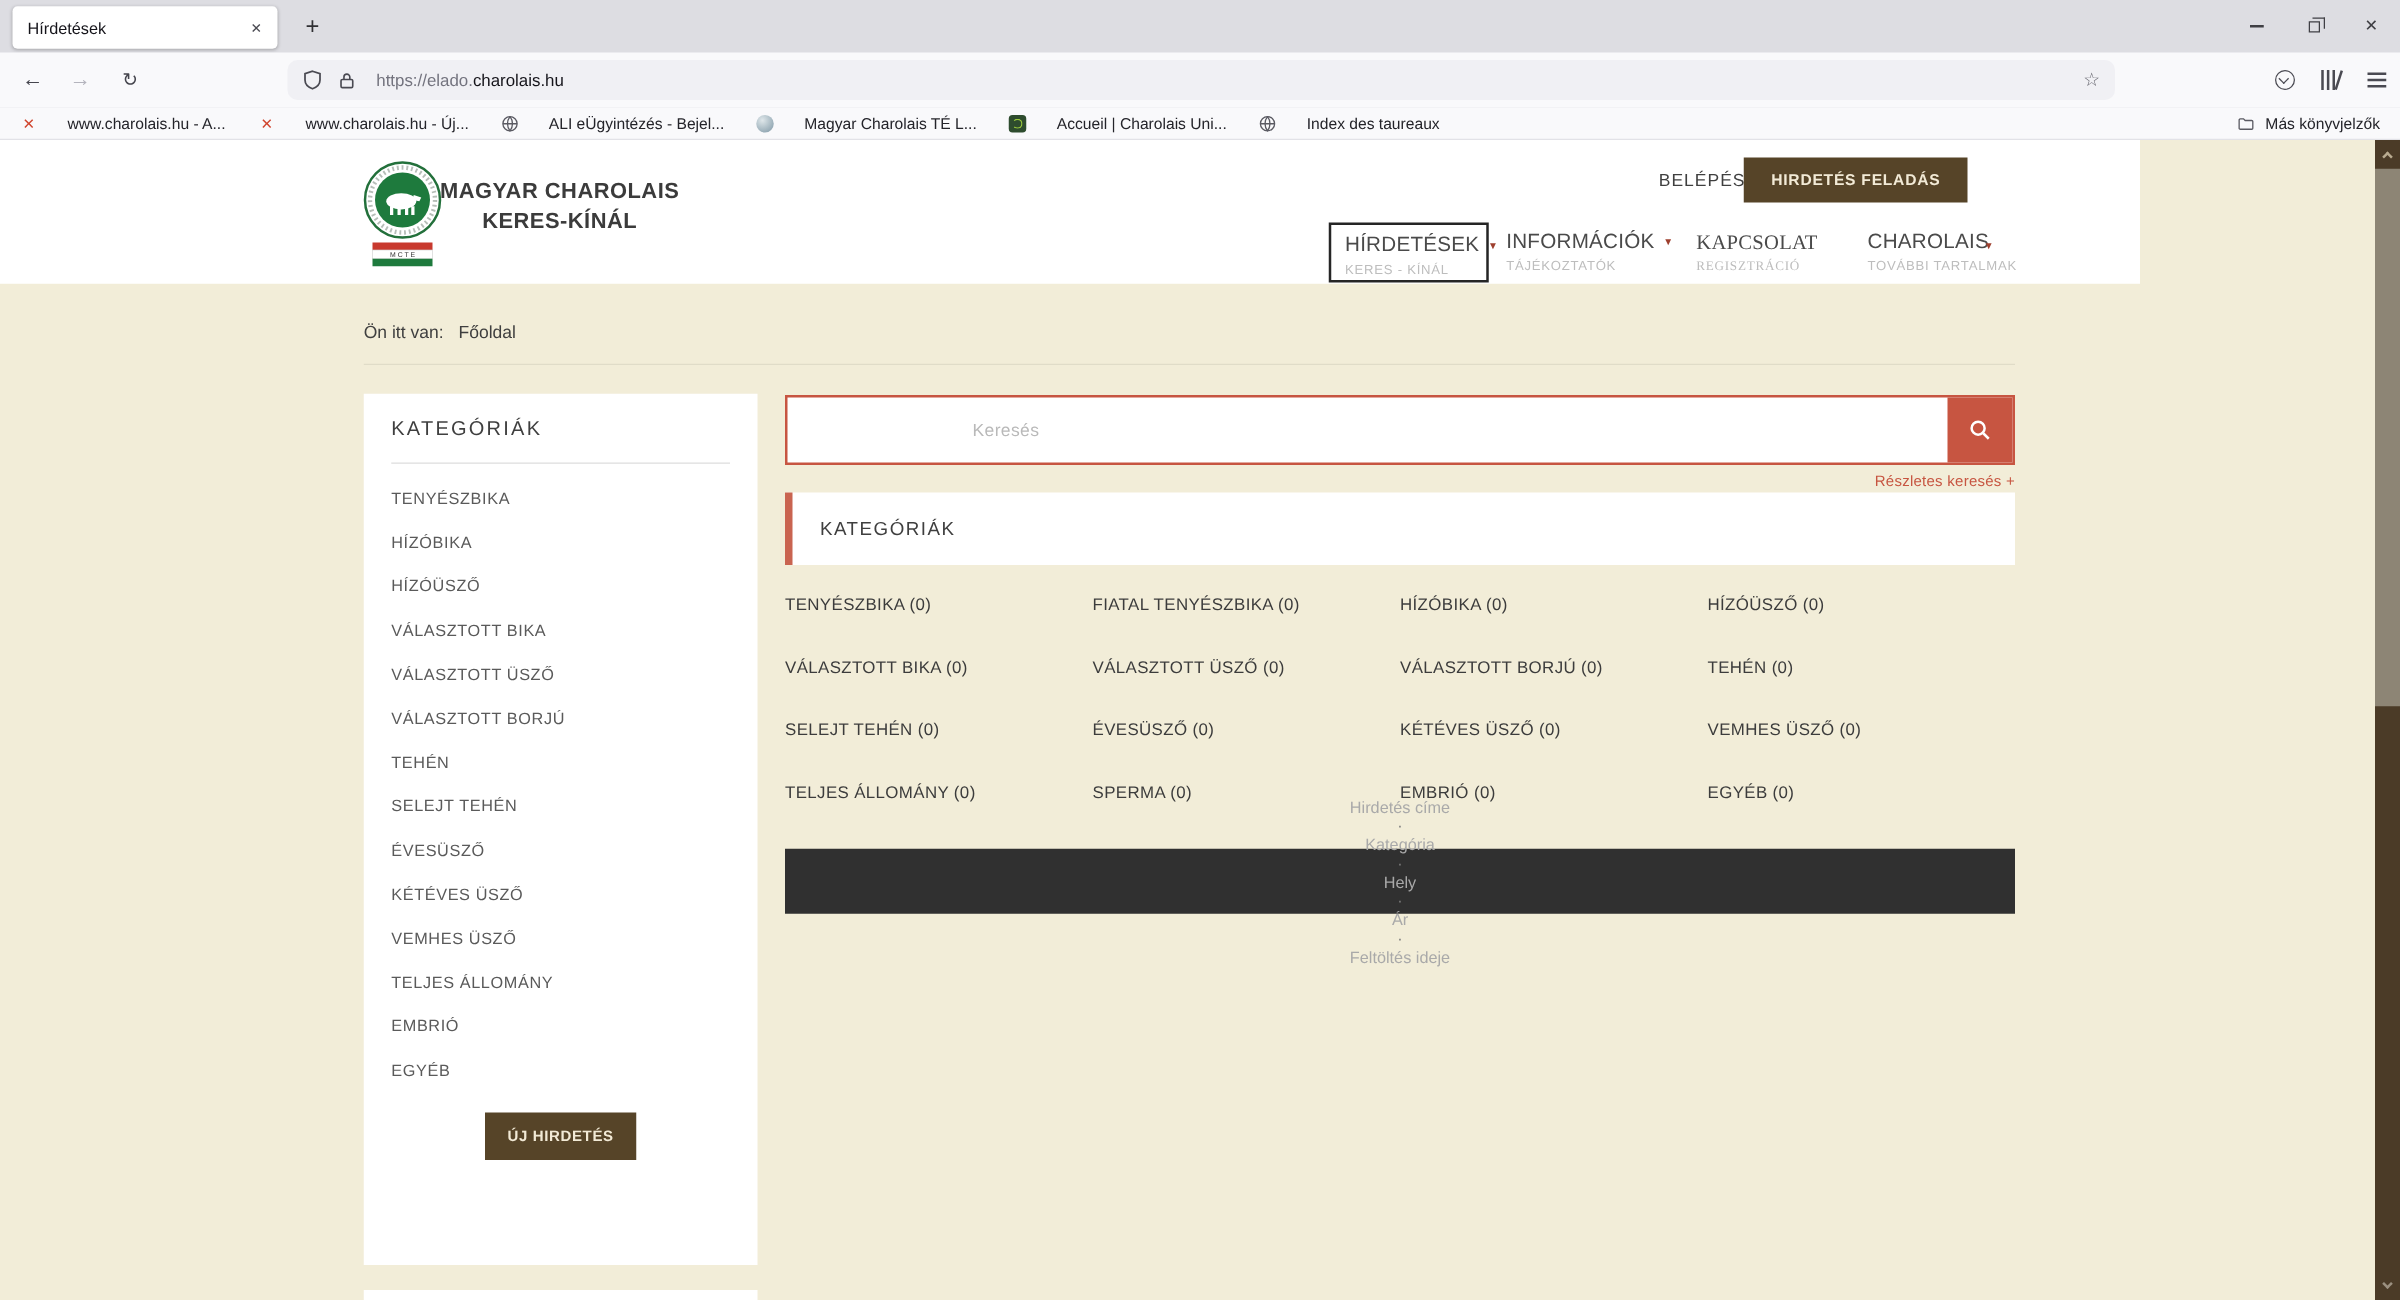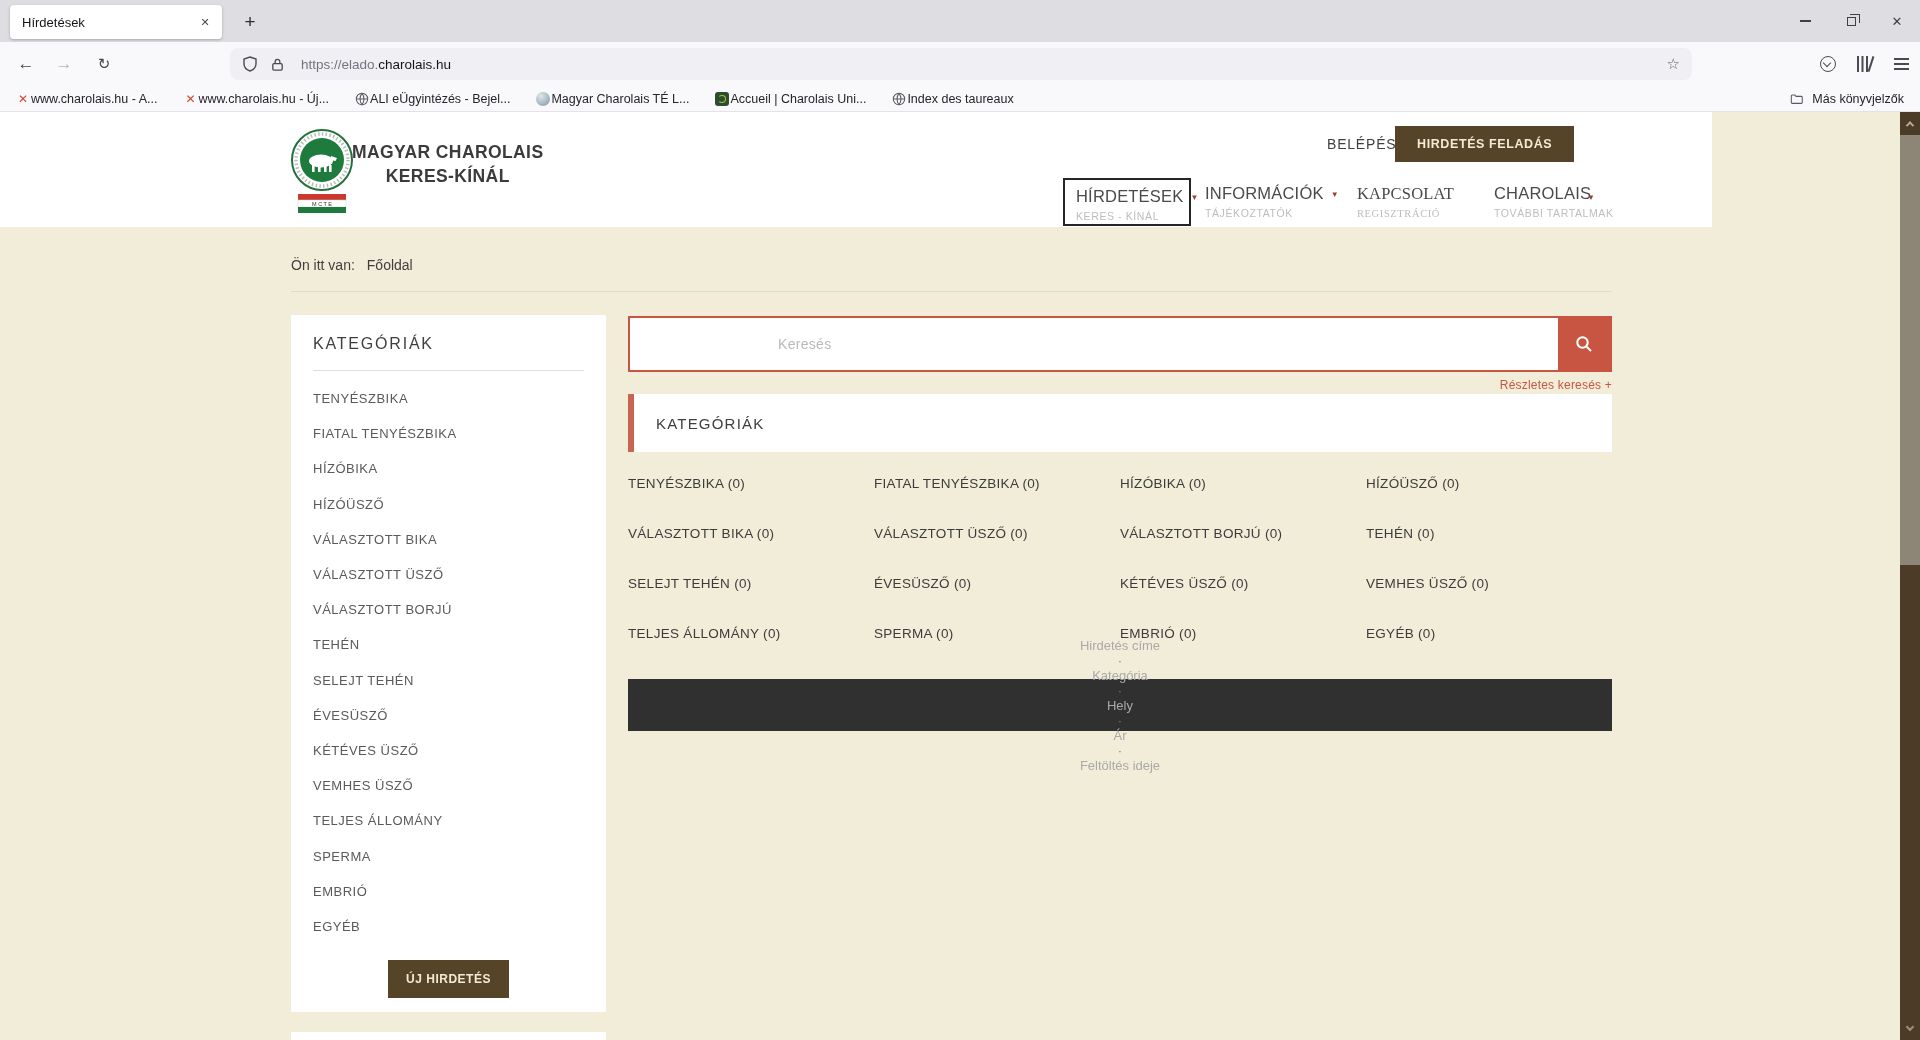--- a/index.html
+++ b/index.html
@@ -45,21 +45,21 @@
         border-right:1.6px solid #4a4a52;border-bottom:1.6px solid #4a4a52;transform:rotate(45deg);}
   .library{position:relative;width:18px;height:16px;display:block;}
   .library b{position:absolute;left:1px;top:0;width:1.8px;height:16px;background:#4a4a52;
         box-shadow:4.5px 0 0 #4a4a52,9px 0 0 #4a4a52;}
   .library::after{content:"";position:absolute;left:14px;top:0;width:1.8px;height:16px;background:#4a4a52;transform:rotate(18deg);}
   .menu{position:relative;width:16px;height:16px;display:flex;align-items:center;}
   .menu b{width:15px;height:1.8px;background:#4a4a52;box-shadow:0 -5px 0 #4a4a52,0 5px 0 #4a4a52;}
 
   .bmbar{position:absolute;left:0;top:86px;width:1920px;height:26px;background:#f9f9fb;border-bottom:1px solid #e2e2e7;
          display:flex;align-items:center;padding:0 16px;gap:26px;font-size:12.5px;color:#24242a;}
-  .bm{display:flex;align-items:center;gap:1px;white-space:nowrap;}
+  .bm{display:flex;align-items:center;gap:24px;white-space:nowrap;}
   .bmi{display:inline-flex;width:14px;height:14px;align-items:center;justify-content:center;flex:none;}
   .bmi.joomla{color:#d0452e;font-weight:bold;font-size:12px;} .bmi.joomla::before{content:"✕";}
   .bmi.sphere{border-radius:50%;background:radial-gradient(circle at 35% 30%,#dfe7ea,#7d96a4);}
   .bmi.swirl{border-radius:3px;background:#2e4c2e;position:relative;}
   .bmi.swirl::before{content:"";position:absolute;left:3px;top:3px;width:6px;height:6px;border:1.6px solid #9ccb3c;border-radius:50%;border-left-color:transparent;}
   .bm-spacer{flex:1;}
   .bm.other{gap:8px;}
 
   
   .page{position:absolute;left:0;top:112px;width:1920px;height:928px;background:var(--beige);overflow:hidden;}
@@ -262,33 +262,31 @@
     <div class="breadcrumb">
       <span>Ön itt van:</span>
       <span>Főoldal</span>
     </div>
 
     <div class="sidebar">
       <div class="side-title">KATEGÓRIÁK</div>
       <hr class="side-hr">
       <div>
           <div class="side-item">TENYÉSZBIKA</div>
-          <div class="side-item">FIATAL TENYÉSZBIKA</div>
           <div class="side-item">HÍZÓBIKA</div>
           <div class="side-item">HÍZÓÜSZŐ</div>
           <div class="side-item">VÁLASZTOTT BIKA</div>
           <div class="side-item">VÁLASZTOTT ÜSZŐ</div>
           <div class="side-item">VÁLASZTOTT BORJÚ</div>
           <div class="side-item">TEHÉN</div>
           <div class="side-item">SELEJT TEHÉN</div>
           <div class="side-item">ÉVESÜSZŐ</div>
           <div class="side-item">KÉTÉVES ÜSZŐ</div>
           <div class="side-item">VEMHES ÜSZŐ</div>
           <div class="side-item">TELJES ÁLLOMÁNY</div>
-          <div class="side-item">SPERMA</div>
           <div class="side-item">EMBRIÓ</div>
           <div class="side-item">EGYÉB</div>
         </div>
       <button class="newad">ÚJ HIRDETÉS</button>
     </div>
     <div class="sliver"></div>
 
     <div class="main">
       <div class="search">
         <input type="text" placeholder="Keresés" style="">

